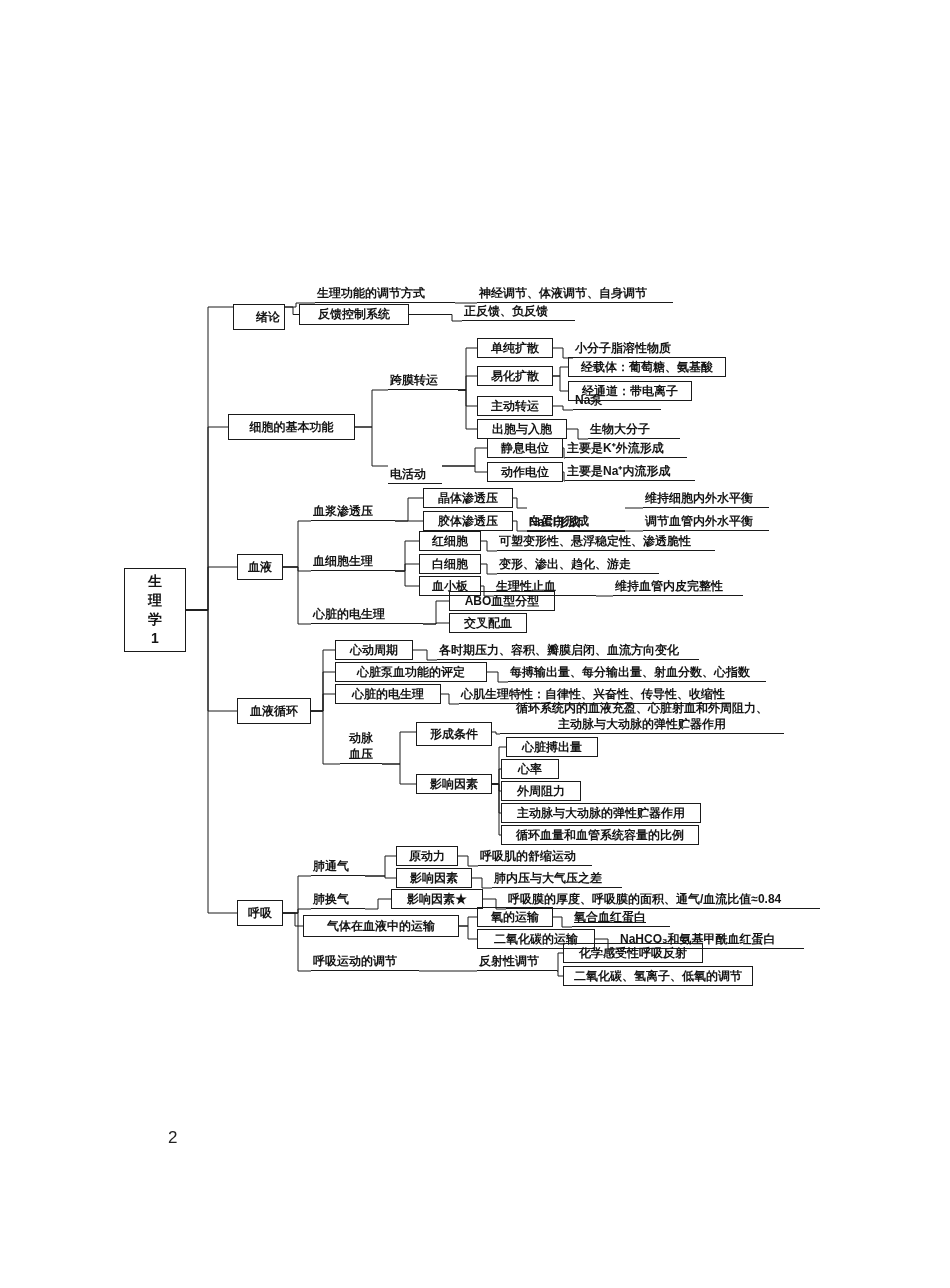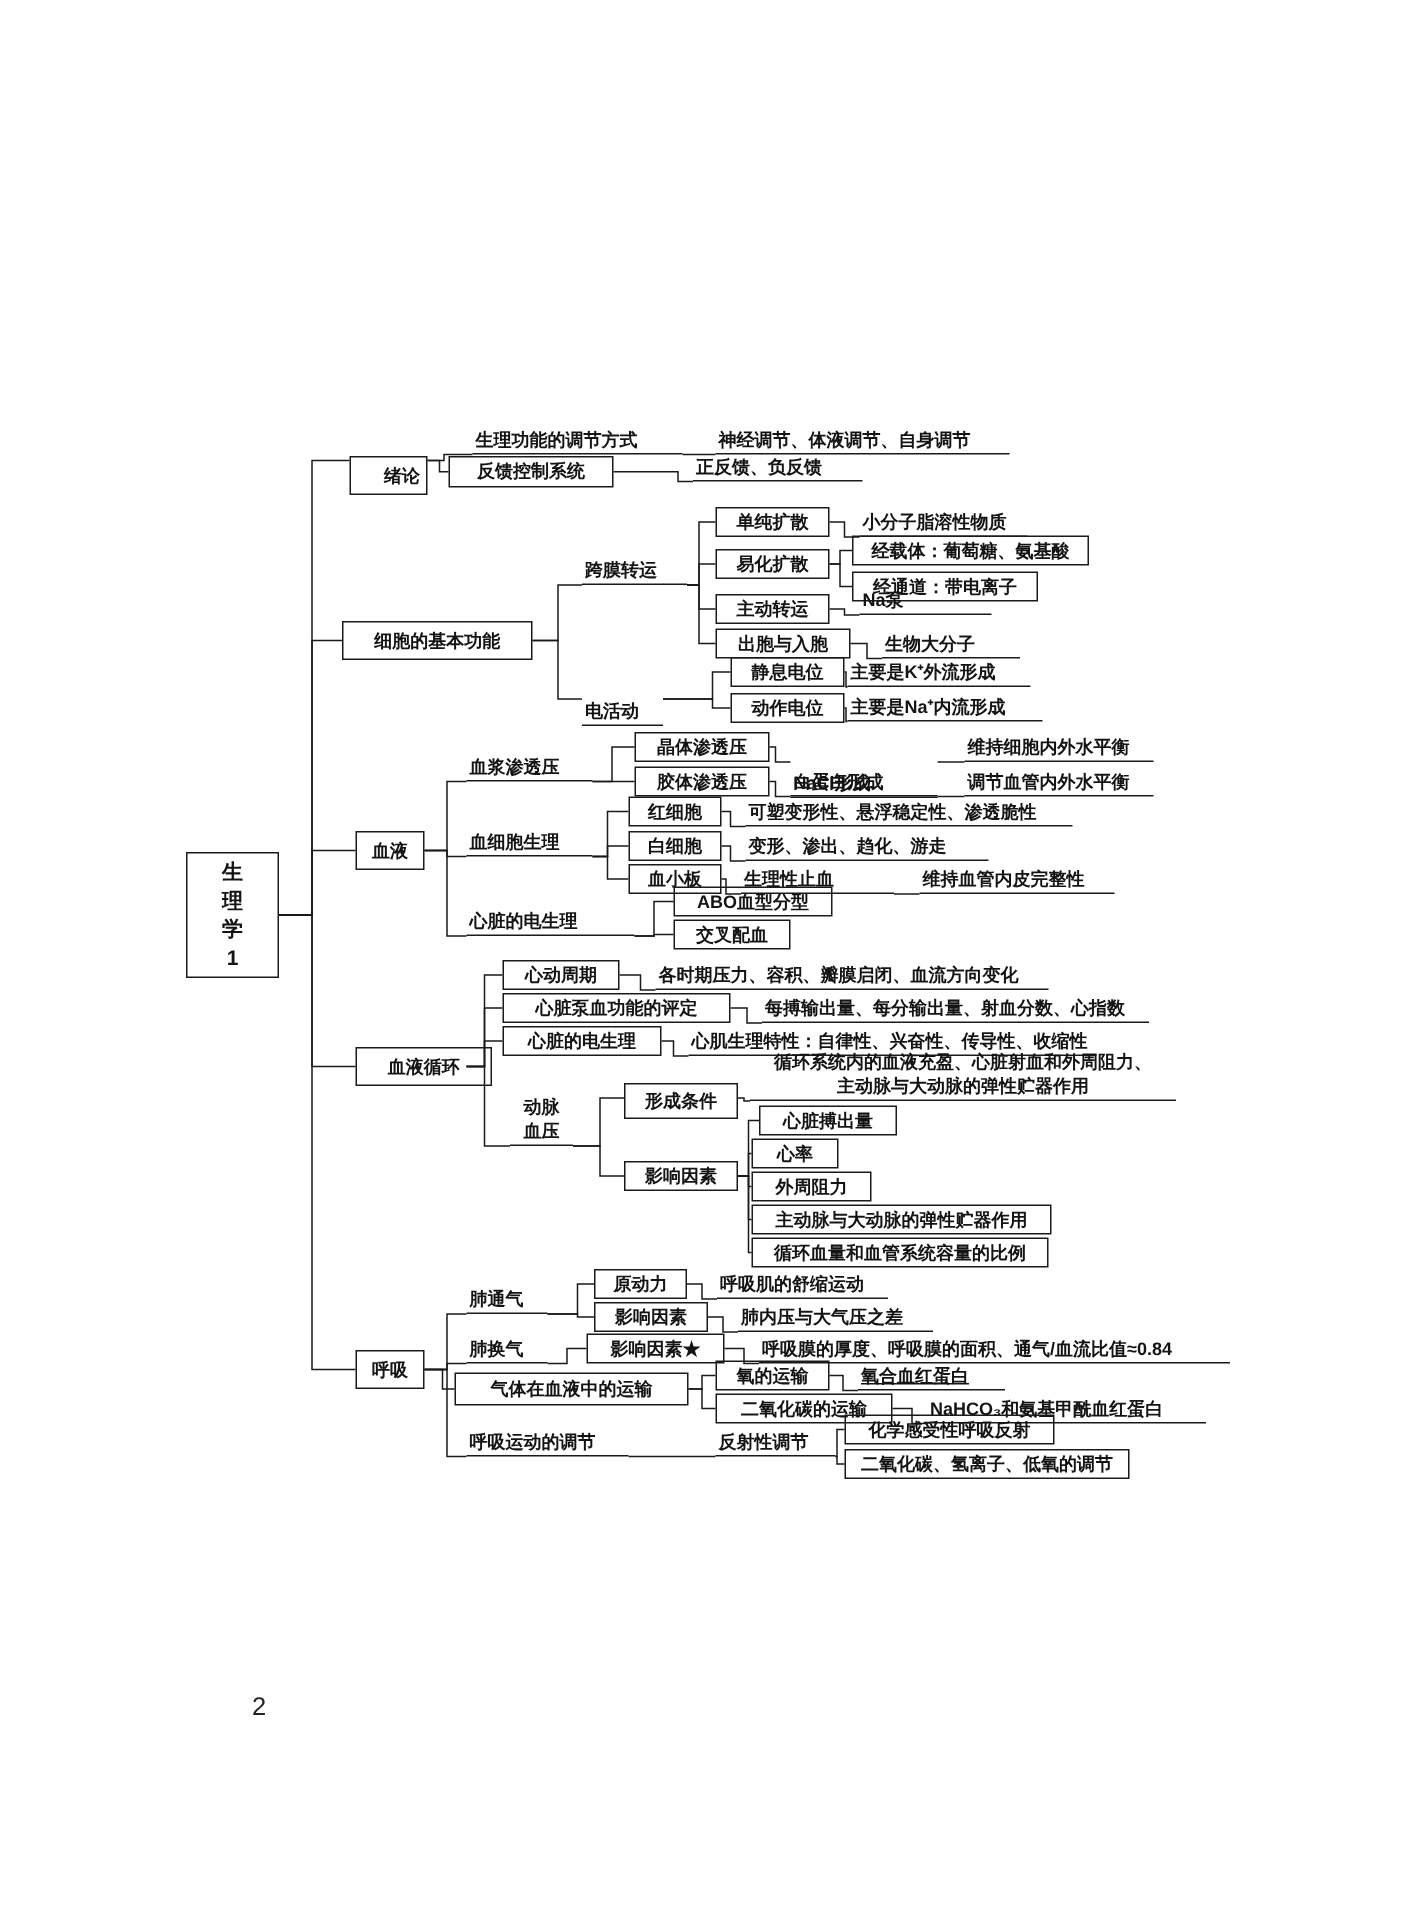--- a/index.html
+++ b/index.html
@@ -111,21 +111,21 @@
       <polyline points="557,971 558,971 558,976 563,976"></polyline>
     </svg>
   <div id="nodes-layer">
       <div class="node box bold center root" style="left: 124px; top: 568px; width: 62px; height: 84px;">生
 理
 学
 1</div>
       <div class="node box bold center" style="left: 233px; top: 304px; width: 52px; height: 26px; padding-left: 20px;">绪论</div>
       <div class="node box bold center" style="left: 228px; top: 414px; width: 127px; height: 26px;">细胞的基本功能</div>
       <div class="node box bold center" style="left: 237px; top: 554px; width: 46px; height: 26px;">血液</div>
-      <div class="node box bold center" style="left: 237px; top: 698px; width: 91px; height: 26px;">血液循环</div>
+      <div class="node box bold center" style="left: 237px; top: 698px; width: 74px; height: 26px;">血液循环</div>
       <div class="node box bold center" style="left: 237px; top: 900px; width: 46px; height: 26px;">呼吸</div>
       <div class="node underline" style="left: 315px; top: 285px; width: 140px; height: 18px;">生理功能的调节方式</div>
       <div class="node underline" style="left: 477px; top: 285px; width: 196px; height: 18px;">神经调节、体液调节、自身调节</div>
       <div class="node box" style="left: 299px; top: 304px; width: 110px; height: 21px;">反馈控制系统</div>
       <div class="node underline" style="left: 462px; top: 303px; width: 113px; height: 18px;">正反馈、负反馈</div>
       <div class="node underline" style="left: 388px; top: 372px; width: 70px; height: 18px;">跨膜转运</div>
       <div class="node box" style="left: 477px; top: 338px; width: 76px; height: 20px;">单纯扩散</div>
       <div class="node underline" style="left: 573px; top: 340px; width: 112px; height: 18px;">小分子脂溶性物质</div>
       <div class="node box" style="left: 477px; top: 366px; width: 76px; height: 20px;">易化扩散</div>
       <div class="node box" style="left: 568px; top: 357px; width: 158px; height: 20px;">经载体：葡萄糖、氨基酸</div>

